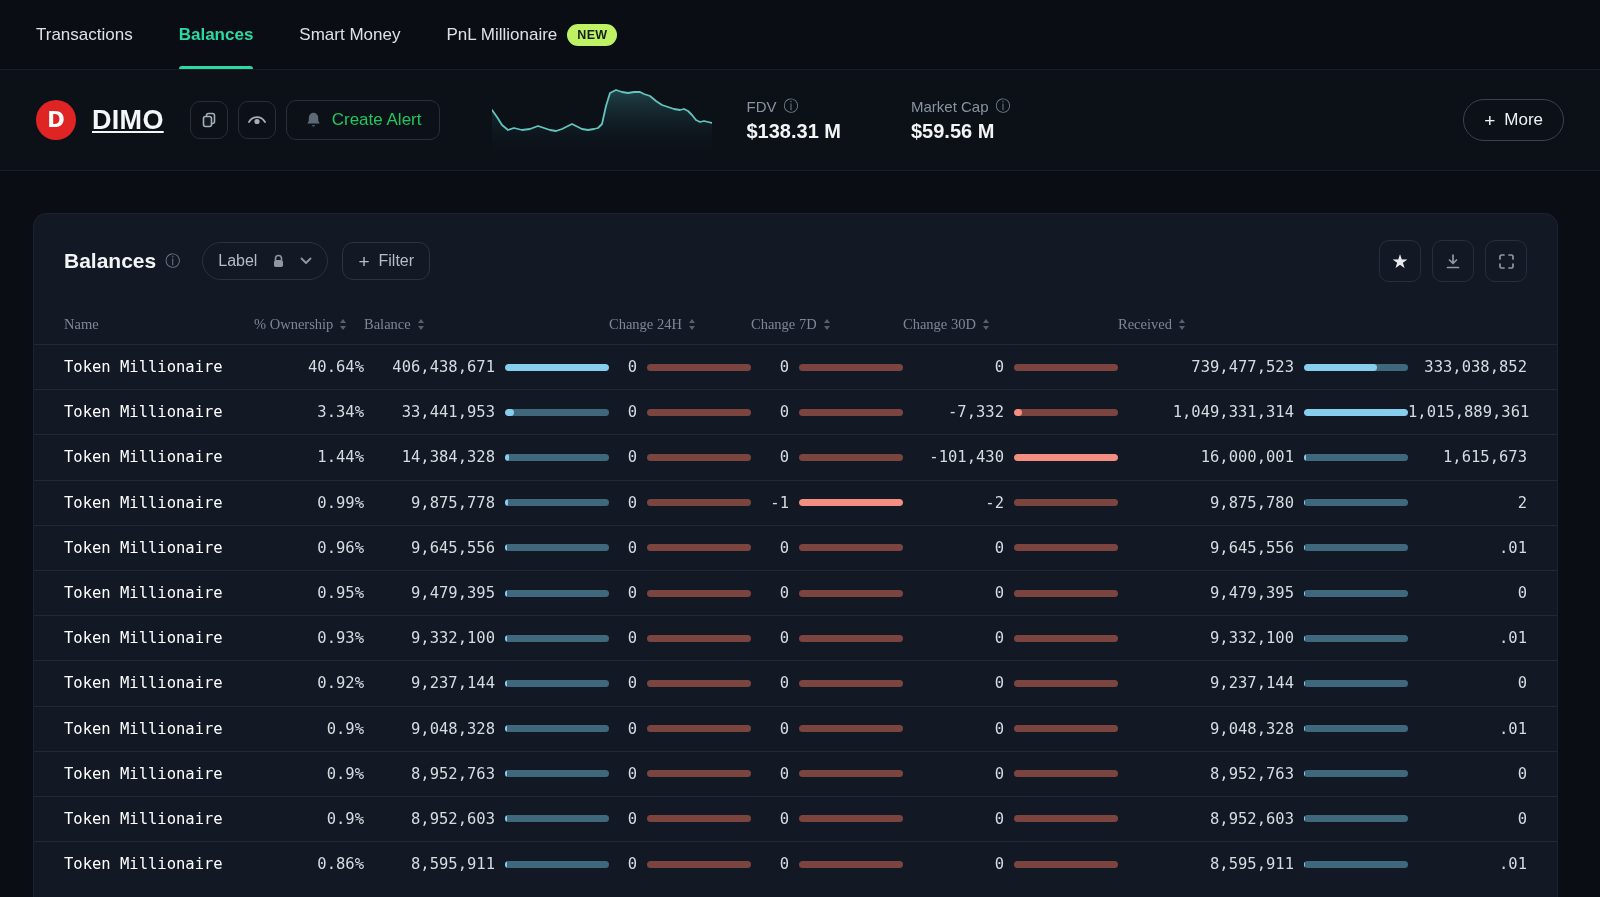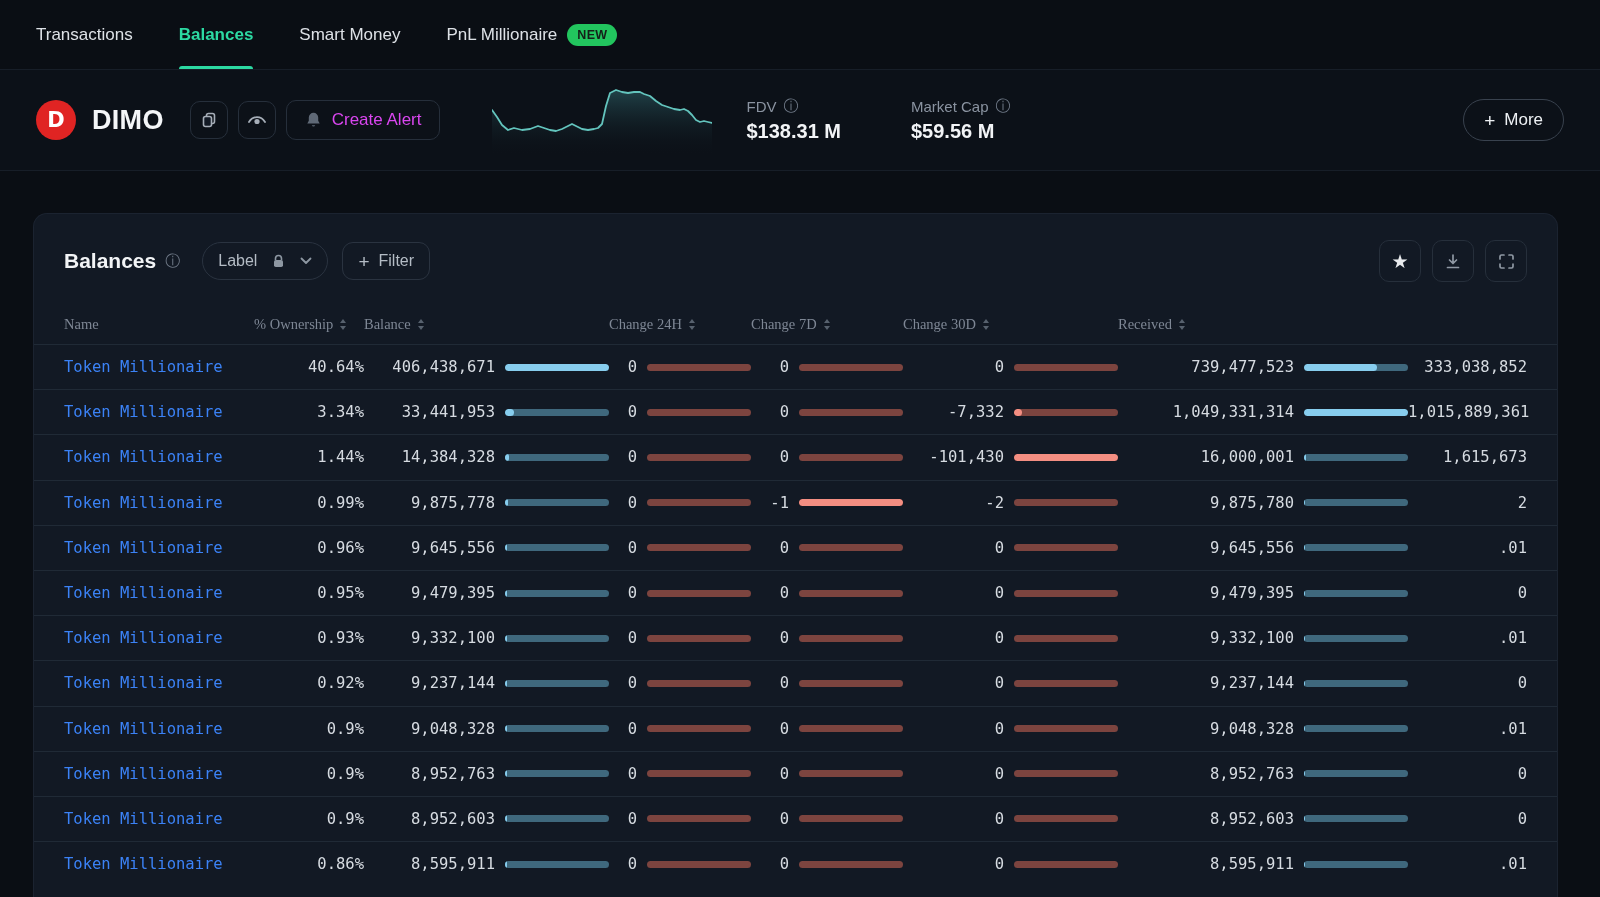--- a/index.html
+++ b/index.html
@@ -12,37 +12,37 @@
   
   .topnav {
     height:70px; display:flex; align-items:stretch; padding:0 36px; gap:46px;
     background:#0a0e14; border-bottom:1px solid #171e28;
   }
   .tab { display:flex; align-items:center; gap:10px; position:relative; cursor:pointer;
          font-size:17px; color:#dde1e6; font-weight:500; }
   .tab.active { color:#2cd9a2; font-weight:700; }
   .tab.active::after { content:""; position:absolute; left:0; right:0; bottom:0;
          height:3px; background:#2cd9a2; border-radius:3px 3px 0 0; }
-  .badge { background:#22c55e; color:#152019; font-size:12.5px; font-weight:700;
+  .badge { background:#bef264; color:#152019; font-size:12.5px; font-weight:700;
          padding:4px 10px; border-radius:12px; letter-spacing:.3px; }
   
   .token-header {
     height:101px; display:flex; align-items:center; padding:0 36px;
     background:#0c1118; border-bottom:1px solid #171e28;
   }
   .logo { width:40px; height:40px; border-radius:50%; background:#e02423; color:#fff;
           display:flex; align-items:center; justify-content:center;
           font-weight:800; font-size:21px; font-family:"DejaVu Sans", sans-serif; }
-  .symbol { font-size:27px; font-weight:700; color:#f4f6f8; margin:0 16px; letter-spacing:.3px; }
+  .symbol { font-size:27px; font-weight:700; color:#f4f6f8; margin:0 16px; letter-spacing:.3px;text-decoration:underline; }
   .icon-btn { width:38px; height:38px; border:1px solid #262f3b; border-radius:10px;
           background:transparent; display:flex; align-items:center; justify-content:center;
           color:#a6aeb8; margin-left:10px; cursor:pointer; }
   .create-alert { height:40px; border:1px solid #262f3b; border-radius:10px;
           display:flex; align-items:center; gap:10px; padding:0 18px;
-          color:#d946ef; font-size:17px; margin-left:10px; cursor:pointer; background:transparent; }
+          color:#22c55e; font-size:17px; margin-left:10px; cursor:pointer; background:transparent; }
   .sparkline { margin-left:52px; width:220px; height:72px; flex:none; }
   .stats { display:flex; align-items:center; margin-left:34px; }
   .stat { min-width:0; }
   .stat + .stat { margin-left:58px; }
   .stat.mcap { margin-left:70px; }
   .stat-label { display:flex; align-items:center; gap:7px; color:#8a93a0; font-size:15px; }
   .stat-value { display:flex; align-items:baseline; gap:10px; margin-top:4px;
           font-size:20px; font-weight:700; color:#f2f4f6; }
   .price-change { font-size:14.5px; font-weight:600; color:#2abd8f; }
   .info-glyph { color:#6f7987; font-size:15px; font-style:normal; }
@@ -67,21 +67,21 @@
   .star-glyph { font-size:19px; color:#e9ebee; line-height:1; }
   
   .grid-row { display:grid;
     grid-template-columns:190px 110px 245px 142px 152px 215px 290px 1fr;
     padding:0 30px; align-items:center;font-family:Liberation Serif, serif; }
   .thead { height:40px; color:#7e8795; font-size:14.5px; }
   .th { display:flex; align-items:center; gap:6px; cursor:pointer; }
   .th.left { justify-content:flex-start; cursor:default; }
   .trow { height:45.2px; border-top:1px solid #202a36; cursor:pointer;
           font-family:"DejaVu Sans Mono", monospace; font-size:15.5px; color:#d6dbe1; }
-  .cell.name { color:#3b82f6; white-space:nowrap; }
+  .cell.name { color:#ffffff; white-space:nowrap; }
   .cell.val { display:flex; justify-content:flex-end; align-items:center; gap:10px; white-space:nowrap; }
   .bar { width:104px; height:7px; border-radius:4px; overflow:hidden; flex:none; }
   .bar.blue { background:#3f687d; }
   .bar.red  { background:#7c443f; }
   .bar .fill { height:100%; border-radius:4px; }
   .bar.blue .fill { background:#87cdee; }
   .bar.red  .fill { background:#f38e82; }
   svg { display:block; }
 </style>
 </head>

